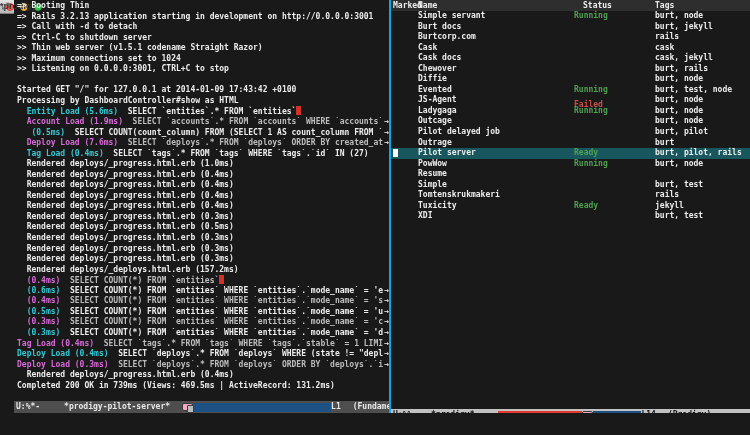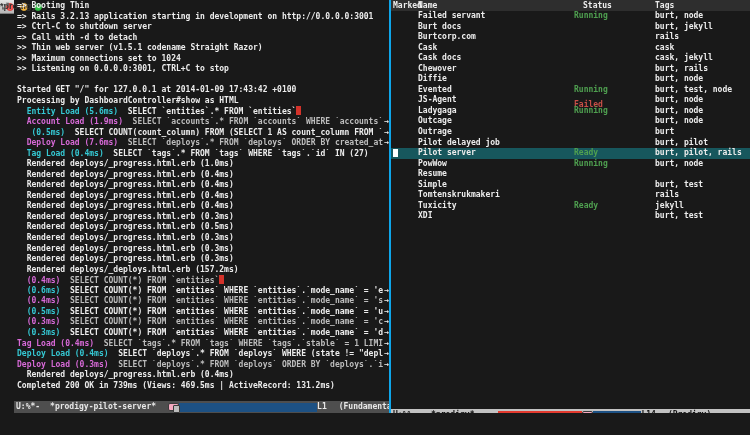--- a/index.html
+++ b/index.html
@@ -61,21 +61,21 @@
   .cursor-block { position:absolute; left:2px; top:1px; width:5px; height:8px; background:#fff; }
 
   
   .modeline {
     height:12px; flex:0 0 12px; font-size:8px; line-height:12px;
     display:flex; align-items:center; white-space:pre; overflow:hidden;
   }
   .modeline.inactive { background:var(--mlInactiveBg,#4e4e4e); color:#e8e8e8; }
   .modeline.active   { background:var(--mlActiveBg,#c2c2c2); color:#141414; }
   .ml-flags { margin-left:2px; }
-  .ml-buf-l { margin-left:10px;text-align:center; }
+  .ml-buf-l { margin-left:24px;text-align:center; }
   .ml-buf-r { margin-left:14px; }
   .ml-line-l { }
   .ml-mode-l { margin-left:12px; }
 
   .nyan { display:inline-flex; align-items:center; height:9px; }
   .nyan-l { margin-left:12px; }
   .nyan-r { margin-left:24px; }
   .rainbow {
     height:9px;
     background:linear-gradient(to bottom,
@@ -110,22 +110,22 @@
   </div>
 
   <div class="emacs">
     <div class="wins">
 
       <div class="pane left">
         <div class="pane-body">
           <div class="log">
               <div class="log-line"><span class="seg-w">=&gt; Booting Thin</span></div>
               <div class="log-line"><span class="seg-w">=&gt; Rails 3.2.13 application starting in development on http://0.0.0.0:3001</span></div>
+              <div class="log-line"><span class="seg-w">=&gt; Call with -d to detach</span></div>
               <div class="log-line"><span class="seg-w">=&gt; Ctrl-C to shutdown server</span></div>
-              <div class="log-line"><span class="seg-w">=&gt; Call with -d to detach</span></div>
               <div class="log-line"><span class="seg-w">&gt;&gt; Thin web server (v1.5.1 codename Straight Razor)</span></div>
               <div class="log-line"><span class="seg-w">&gt;&gt; Maximum connections set to 1024</span></div>
               <div class="log-line"><span class="seg-w">&gt;&gt; Listening on 0.0.0.0:3001, CTRL+C to stop</span></div>
               <div class="log-line"></div>
               <div class="log-line"><span class="seg-w">Started GET "/" for 127.0.0.1 at 2014-01-09 17:43:42 +0100</span></div>
               <div class="log-line"><span class="seg-w">Processing by DashboardController#show as HTML</span></div>
               <div class="log-line"><span class="seg-cy">  Entity Load (5.6ms)</span><span class="seg-w">  SELECT `entities`.* FROM `entities`</span><span class="redblock"></span></div>
               <div class="log-line"><span class="seg-mg">  Account Load (1.9ms)</span><span class="seg-fg">  SELECT `accounts`.* FROM `accounts` WHERE `accounts`.`id</span><span class="trunc">→</span></div>
               <div class="log-line"><span class="seg-cy">   (0.5ms)</span><span class="seg-w">  SELECT COUNT(count_column) FROM (SELECT 1 AS count_column FROM `depl</span><span class="trunc">→</span></div>
               <div class="log-line"><span class="seg-mg">  Deploy Load (7.6ms)</span><span class="seg-fg">  SELECT `deploys`.* FROM `deploys` ORDER BY created_at DES</span><span class="trunc">→</span></div>
@@ -168,33 +168,33 @@
 
       <div class="pane right">
         <div class="pane-body">
           <div class="header-line">
             <span class="hcol" style="left:2px">Marked</span>
             <span class="hcol" style="left:27px">Name</span>
             <span class="hcol" style="left:192px">Status</span>
             <span class="hcol" style="left:264px">Tags</span>
           </div>
           <div class="svc-rows">
-              <div class="svc-row"><span class="col c-name">Failed servant</span><span class="col c-status st-green">Running</span><span class="col c-tags">burt, node</span></div>
+              <div class="svc-row"><span class="col c-name">Simple servant</span><span class="col c-status st-green">Running</span><span class="col c-tags">burt, node</span></div>
               <div class="svc-row"><span class="col c-name">Burt docs</span><span class="col c-tags">burt, jekyll</span></div>
               <div class="svc-row"><span class="col c-name">Burtcorp.com</span><span class="col c-tags">rails</span></div>
               <div class="svc-row"><span class="col c-name">Cask</span><span class="col c-tags">cask</span></div>
               <div class="svc-row"><span class="col c-name">Cask docs</span><span class="col c-tags">cask, jekyll</span></div>
               <div class="svc-row"><span class="col c-name">Chewover</span><span class="col c-status st-red">Failed</span><span class="col c-tags">burt, rails</span></div>
               <div class="svc-row"><span class="col c-name">Diffie</span><span class="col c-tags">burt, node</span></div>
               <div class="svc-row"><span class="col c-name">Evented</span><span class="col c-status st-green">Running</span><span class="col c-tags">burt, test, node</span></div>
               <div class="svc-row"><span class="col c-name">JS-Agent</span><span class="col c-tags">burt, node</span></div>
               <div class="svc-row"><span class="col c-name">Ladygaga</span><span class="col c-status st-green">Running</span><span class="col c-tags">burt, node</span></div>
               <div class="svc-row"><span class="col c-name">Outcage</span><span class="col c-tags">burt, node</span></div>
+              <div class="svc-row"><span class="col c-name">Pilot delayed job</span><span class="col c-tags">burt, pilot</span></div>
               <div class="svc-row"><span class="col c-name">Outrage</span><span class="col c-tags">burt</span></div>
-              <div class="svc-row"><span class="col c-name">Pilot delayed job</span><span class="col c-tags">burt, pilot</span></div>
               <div class="svc-row sel"><span class="cursor-block"></span><span class="col c-name">Pilot server</span><span class="col c-status st-green">Ready</span><span class="col c-tags">burt, pilot, rails</span></div>
               <div class="svc-row"><span class="col c-name">PowWow</span><span class="col c-status st-green">Running</span><span class="col c-tags">burt, node</span></div>
               <div class="svc-row"><span class="col c-name">Resume</span></div>
               <div class="svc-row"><span class="col c-name">Simple</span><span class="col c-tags">burt, test</span></div>
               <div class="svc-row"><span class="col c-name">Tomtenskrukmakeri</span><span class="col c-tags">rails</span></div>
               <div class="svc-row"><span class="col c-name">Tuxicity</span><span class="col c-status st-green">Ready</span><span class="col c-tags">jekyll</span></div>
               <div class="svc-row"><span class="col c-name">XDI</span><span class="col c-tags">burt, test</span></div>
             </div>
         </div>
         <div class="modeline active">

